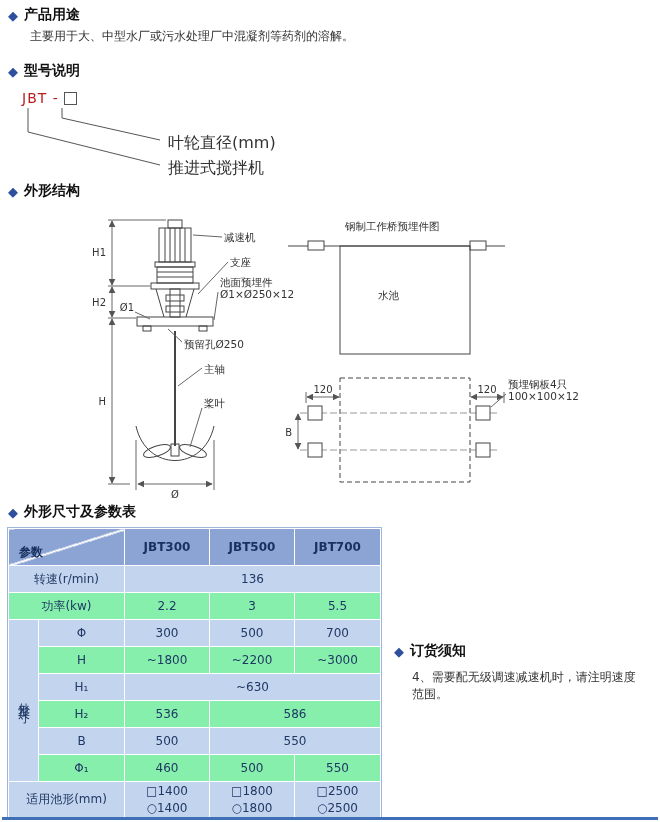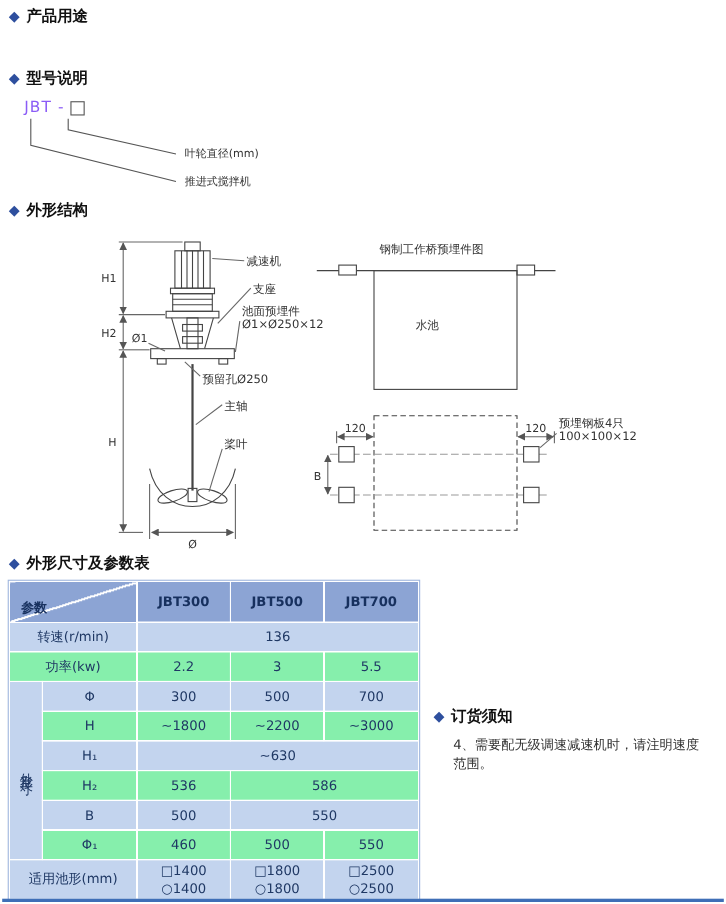--- a/index.html
+++ b/index.html
@@ -3,23 +3,23 @@
 <meta charset="utf-8">
 <style>
   html,body{margin:0;padding:0;background:#f2f2f2;}
   .page{
     position:relative;width:660px;height:822px;margin:0 auto;background:#ffffff;
     font-family:"DejaVu Sans","Liberation Sans",sans-serif;color:#222;overflow:hidden;
   }
   .sec-header{position:absolute;font-size:14px;font-weight:bold;color:#111;display:flex;align-items:center;gap:6px;white-space:nowrap;}
   .diamond{color:#2E4F9E;font-size:13px;line-height:1;}
   .body-text{position:absolute;font-size:12px;color:#333;white-space:nowrap;}
-  .model-code{position:absolute;font-size:14px;color:#8b5cf6;display:flex;align-items:center;gap:5px;letter-spacing:1px;}
+  .model-code{position:absolute;font-size:14px;color:#b91c1c;display:flex;align-items:center;gap:5px;letter-spacing:1px;}
   .model-box{display:inline-block;width:11px;height:11px;border:1px solid #555;}
-  .callout{position:absolute;font-size:10px;color:#333;white-space:nowrap;}
+  .callout{position:absolute;font-size:16px;color:#333;white-space:nowrap;}
   .model-lines{position:absolute;left:0;top:60px;}
   .structure-svg{position:absolute;left:0;top:200px;}
   svg text{font-family:"DejaVu Sans","Liberation Sans",sans-serif;fill:#333;font-size:10.5px;}
   svg .dimtxt{font-size:10px;fill:#333;}
 
   .spec-table{
     position:absolute;left:8px;top:528px;width:372px;border-collapse:collapse;table-layout:fixed;
     font-size:12px;color:#1F3864;outline:1px solid #9FB6DE;
   }
   .spec-table td{border:1px solid #ffffff;text-align:center;vertical-align:middle;padding:1px 2px;overflow:hidden;}
@@ -43,20 +43,21 @@
 </style>
 </head>
 <body>
 
 <div class="page">
 
   <div class="sec-header" style="left:8px;top:6px;">
     <span class="diamond">◆</span>
     <span>产品用途</span>
   </div>
+  <div class="body-text" style="left:30px;top:28px;">主要用于大、中型水厂或污水处理厂中混凝剂等药剂的溶解。</div>
 
   <div class="sec-header" style="left:8px;top:62px;">
     <span class="diamond">◆</span>
     <span>型号说明</span>
   </div>
   <div class="model-code" style="left:22px;top:90px;">
     <span>JBT -</span>
     <span class="model-box"></span>
   </div>
   <svg class="model-lines" width="250" height="120" viewBox="0 0 250 120">

